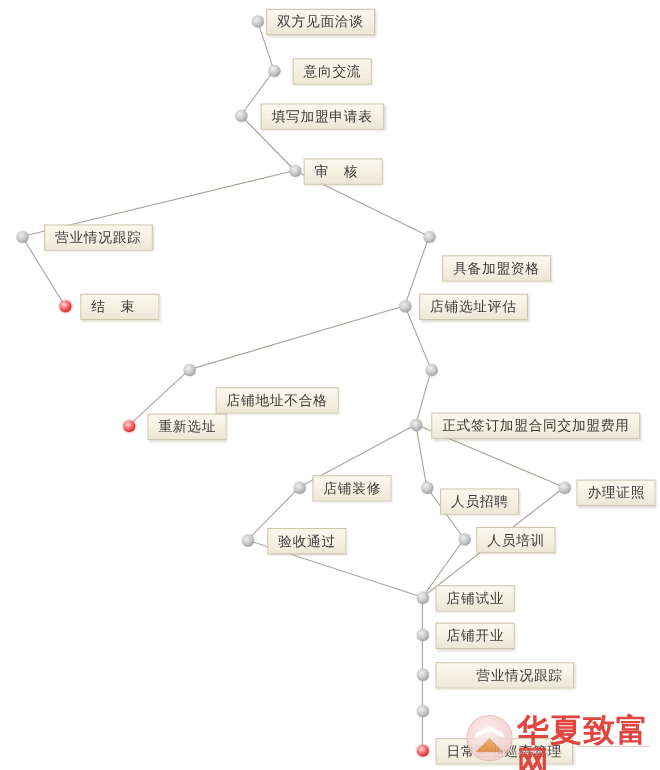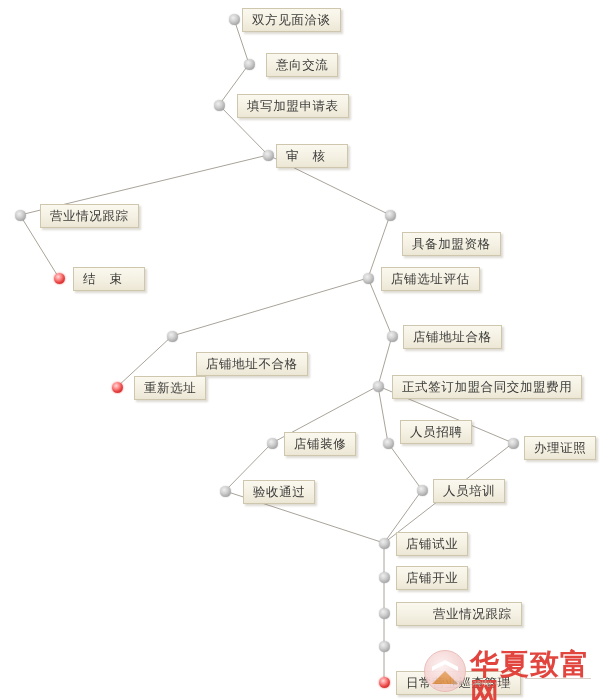--- a/index.html
+++ b/index.html
@@ -173,29 +173,28 @@
     <div class="label-box" style="left: 40px; top: 204px;">营业情况跟踪</div>
     <div class="node-dot" style="left: 390px; top: 215px;"></div>
     <div class="label-box" style="left: 402px; top: 192px; margin-top: 40px;">具备加盟资格</div>
     <div class="node-dot terminal" style="left: 59px; top: 278px;"></div>
     <div class="label-box spaced" style="left: 73px; top: 267px;">结 束</div>
     <div class="node-dot" style="left: 368px; top: 278px;"></div>
     <div class="label-box" style="left: 381px; top: 267px;">店铺选址评估</div>
     <div class="node-dot" style="left: 172px; top: 336px;"></div>
     <div class="label-box" style="left: 196px; top: 308px; margin-top: 44px;">店铺地址不合格</div>
     <div class="node-dot" style="left: 392px; top: 336px;"></div>
-    <div class="label-box" style="left: 403px; top: 325px;">店铺地址合格</div>
     <div class="node-dot terminal" style="left: 117px; top: 387px;"></div>
     <div class="label-box" style="left: 134px; top: 376px;">重新选址</div>
     <div class="node-dot" style="left: 378px; top: 386px;"></div>
     <div class="label-box" style="left: 392px; top: 375px;">正式签订加盟合同交加盟费用</div>
     <div class="node-dot" style="left: 272px; top: 443px;"></div>
     <div class="label-box" style="left: 284px; top: 432px;">店铺装修</div>
     <div class="node-dot" style="left: 388px; top: 443px;"></div>
-    <div class="label-box" style="left: 400px; top: 420px; text-align: center;">人员招聘</div>
+    <div class="label-box" style="left: 400px; top: 444px; text-align: center;">人员招聘</div>
     <div class="node-dot" style="left: 513px; top: 443px;"></div>
     <div class="label-box" style="left: 524px; top: 436px;">办理证照</div>
     <div class="node-dot" style="left: 225px; top: 491px;"></div>
     <div class="label-box" style="left: 243px; top: 480px; text-align: center;">验收通过</div>
     <div class="node-dot" style="left: 422px; top: 490px;"></div>
     <div class="label-box" style="left: 433px; top: 479px;">人员培训</div>
     <div class="node-dot" style="left: 384px; top: 543px;"></div>
     <div class="label-box" style="left: 396px; top: 532px;">店铺试业</div>
     <div class="node-dot" style="left: 384px; top: 577px;"></div>
     <div class="label-box" style="left: 396px; top: 566px;">店铺开业</div>

